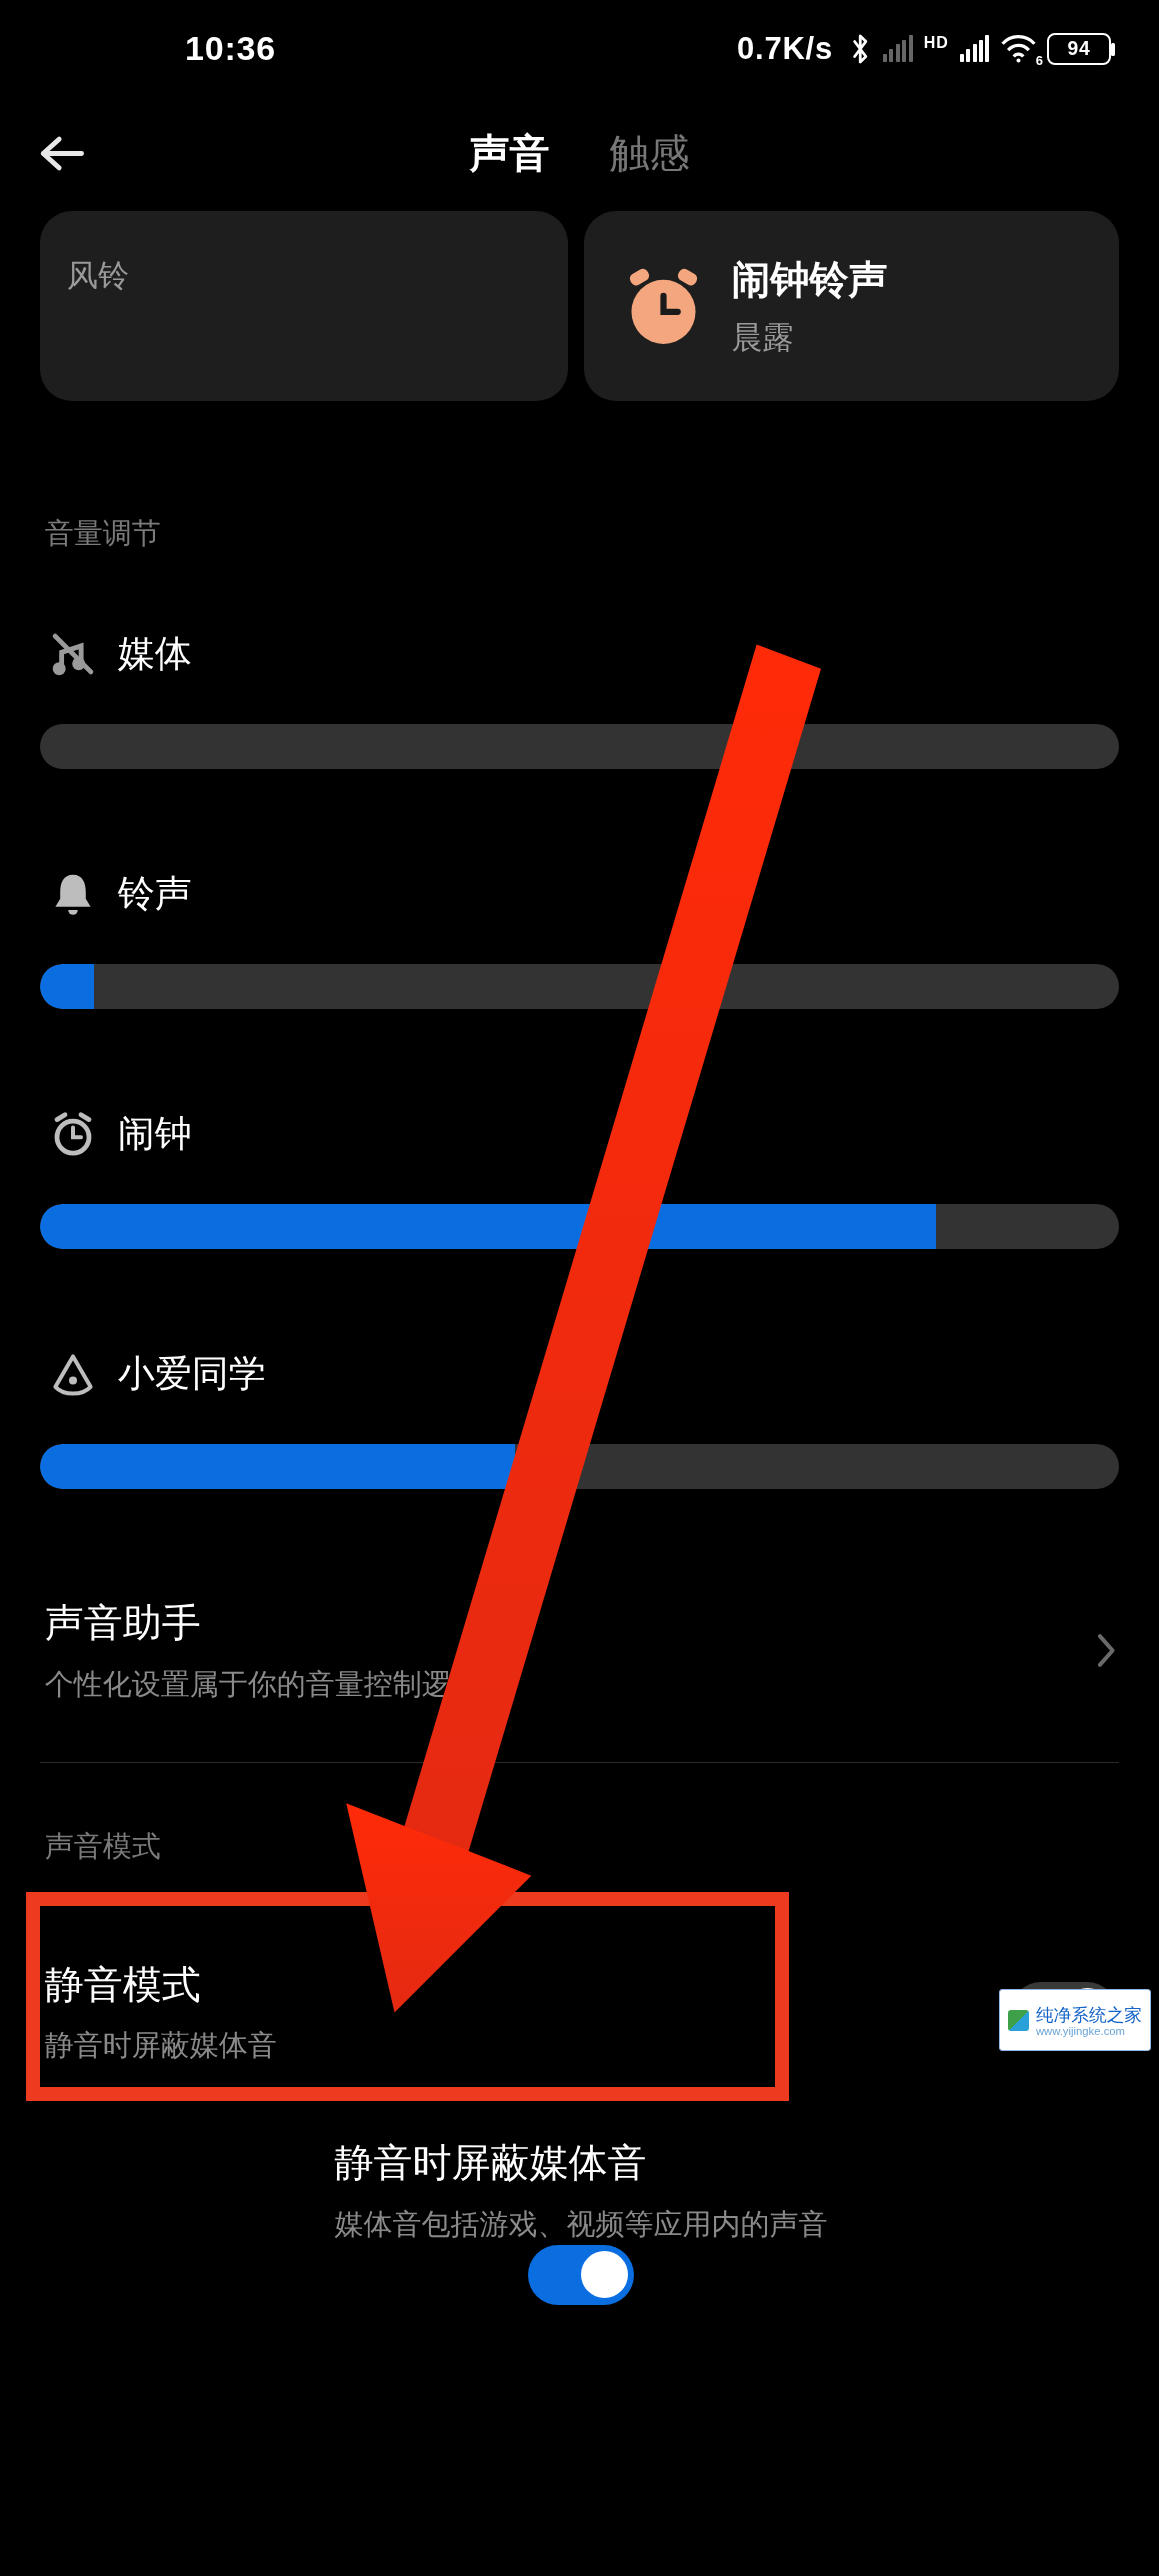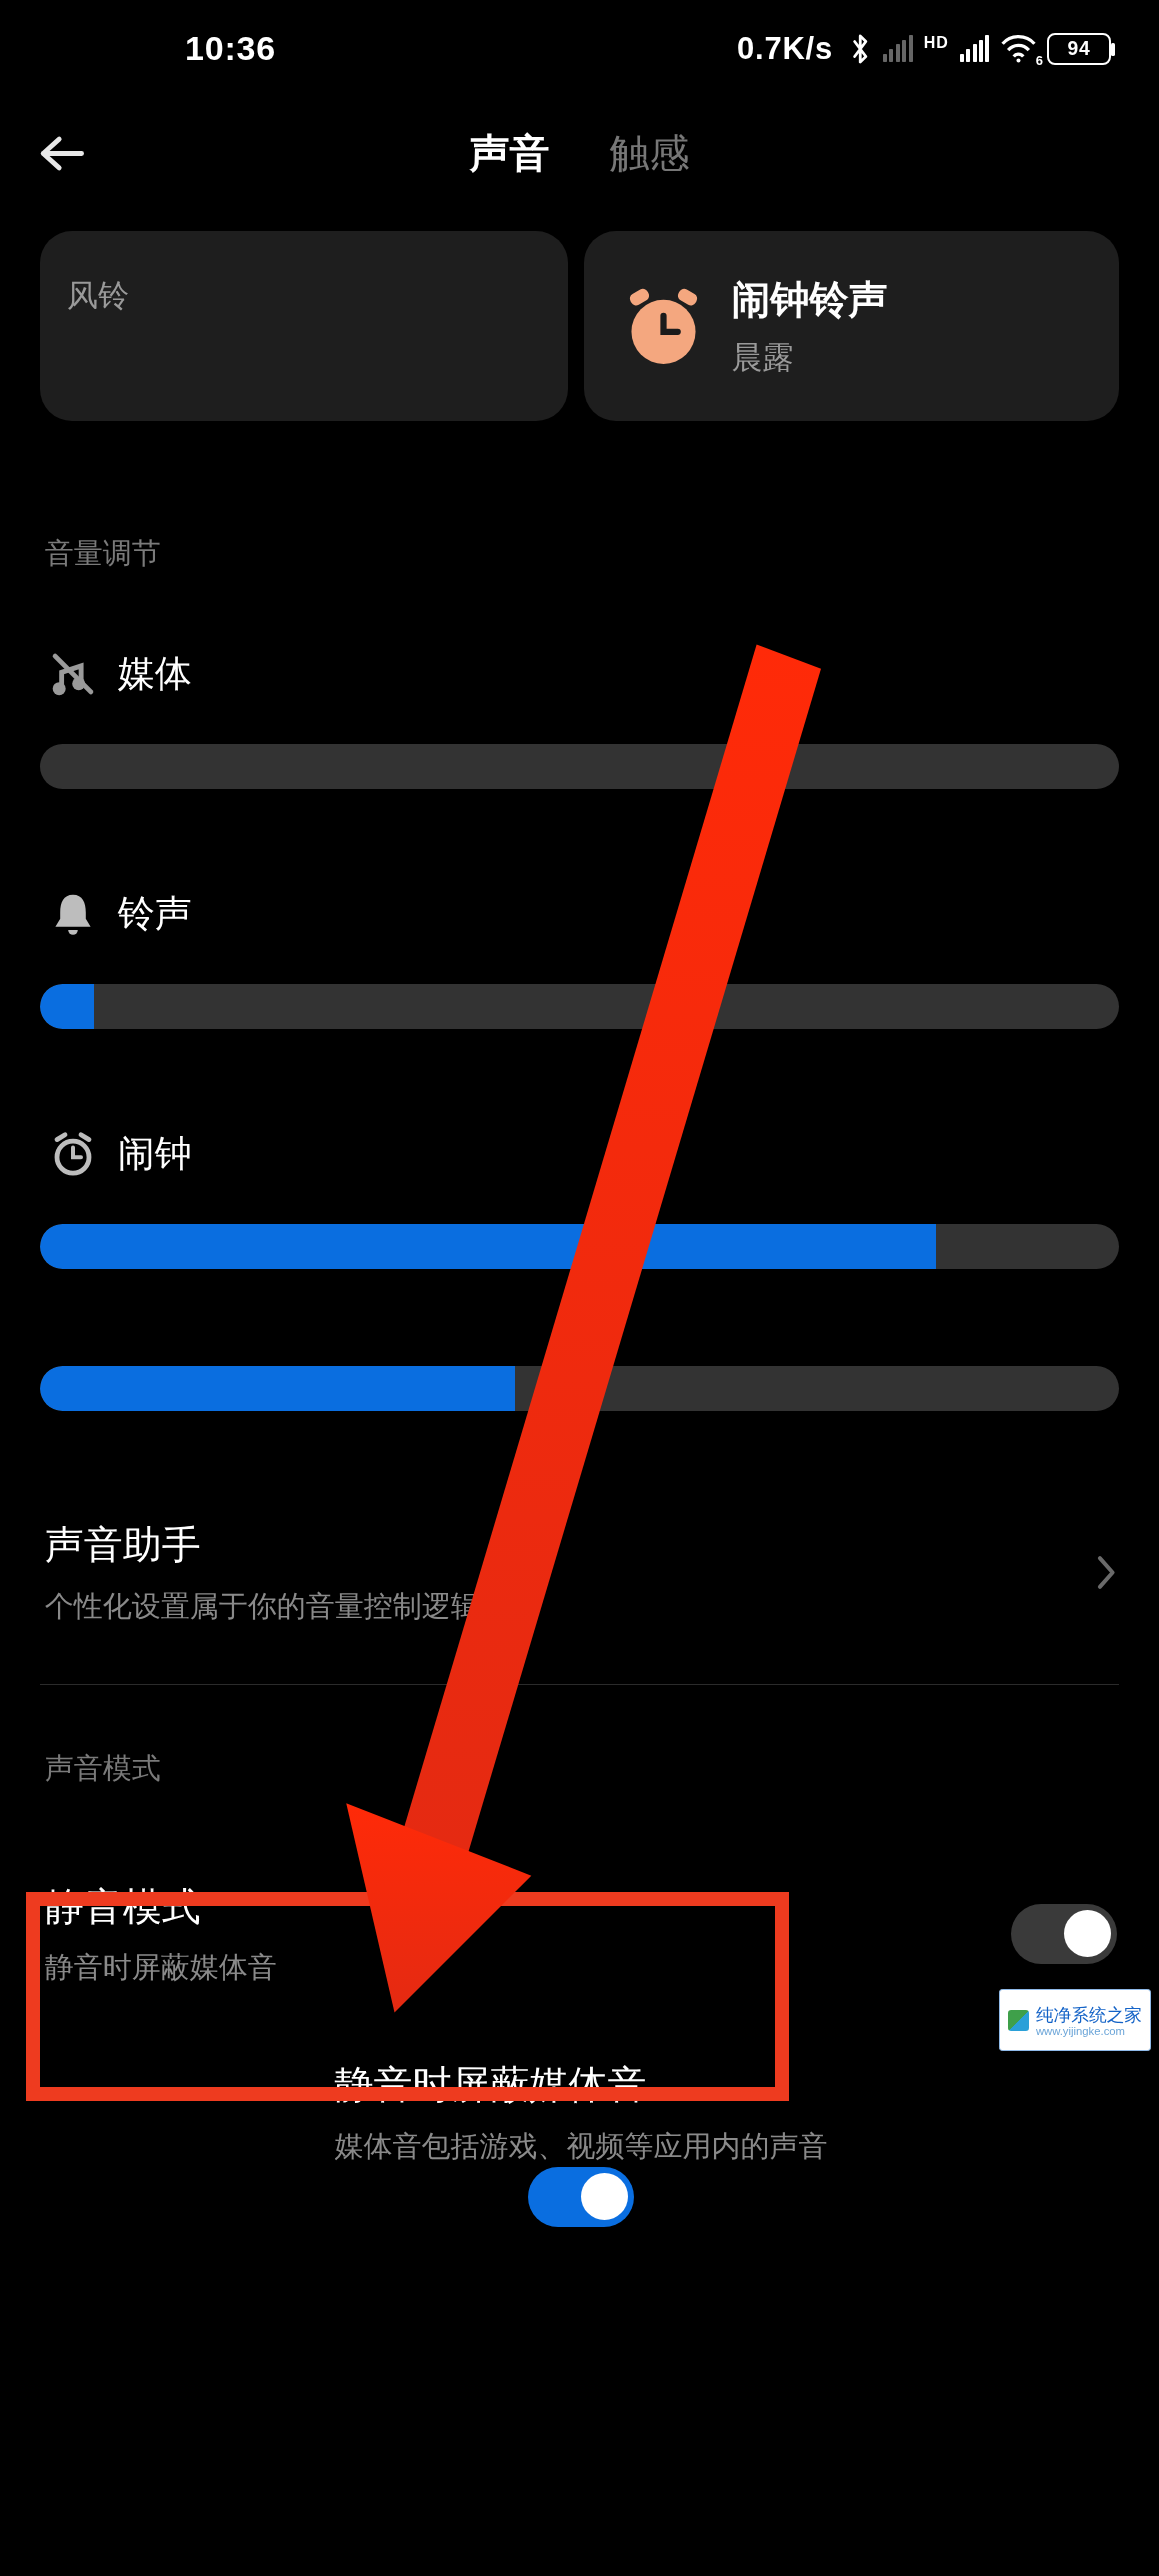--- a/index.html
+++ b/index.html
@@ -23,21 +23,21 @@
   .header { display: flex; align-items: center; height: 113px; padding: 0 32px; }
   .back { width: 97px; display:flex; align-items:center; }
   .tabs { flex:1; display:flex; justify-content:center; gap: 60px; font-size: 40px; font-weight: 600; }
   .tab-inactive { color: #777; font-weight: 500; }
   .hspacer { width: 97px; }
 
   
   .content { padding: 0 40px; }
 
   
-  .cards { display:flex; gap: 16px; margin-top: 21px; }
+  .cards { display:flex; gap: 16px; margin-top: 1px; }
   .card { flex:1; background:#1e1e1e; border-radius: 32px; height: 190px; padding: 22.5px 27px 22.5px 27px; overflow:hidden; position:relative; }
   .card.left .ct { font-size: 39px; font-weight:600; color:#fff; position:relative; top:-35px; white-space:nowrap; }
   .card.left .cs { font-size: 31px; color:#9a9a9a; position:relative; top:-22.5px; }
   .card.right { display:flex; align-items:center; gap: 24px; padding-left: 35px; }
   .card.right .ic { width: 89px; height: 89px; display:flex; align-items:center; justify-content:center; }
   .card.right .txt .ct { font-size: 39px; font-weight:600; }
   .card.right .txt .cs { font-size: 31px; color:#9a9a9a; margin-top: 9.7px; }
 
   .section-title { color:#7a7a7a; font-size: 29px; margin: 113px 0 72px 4.8px; }
 
@@ -201,20 +201,29 @@
             </svg>
         </span>
         <span class="nm">闹钟</span>
       </div>
       <div class="track">
           <div class="fill" style="width: 83%;"></div>
         </div>
     </div>
 
     <div class="vol" style="margin-bottom: 32px;">
+      <div class="lbl">
+        <span class="ic">
+          <svg width="48" height="48" viewBox="0 0 60 60">
+              <path d="M30 8 L52 46 A26 18 0 0 1 8 46 Z" fill="none" stroke="#bdbdbd" stroke-width="5" stroke-linejoin="round"></path>
+              <circle cx="30" cy="38" r="5" fill="#bdbdbd"></circle>
+            </svg>
+        </span>
+        <span class="nm">小爱同学</span>
+      </div>
       <div class="track">
           <div class="fill" style="width: 44%;"></div>
         </div>
     </div>
 
     <div class="row" style="margin-top: 72px;">
       <div class="grow">
         <div class="t">声音助手</div>
         <div class="s">个性化设置属于你的音量控制逻辑</div>
       </div>

